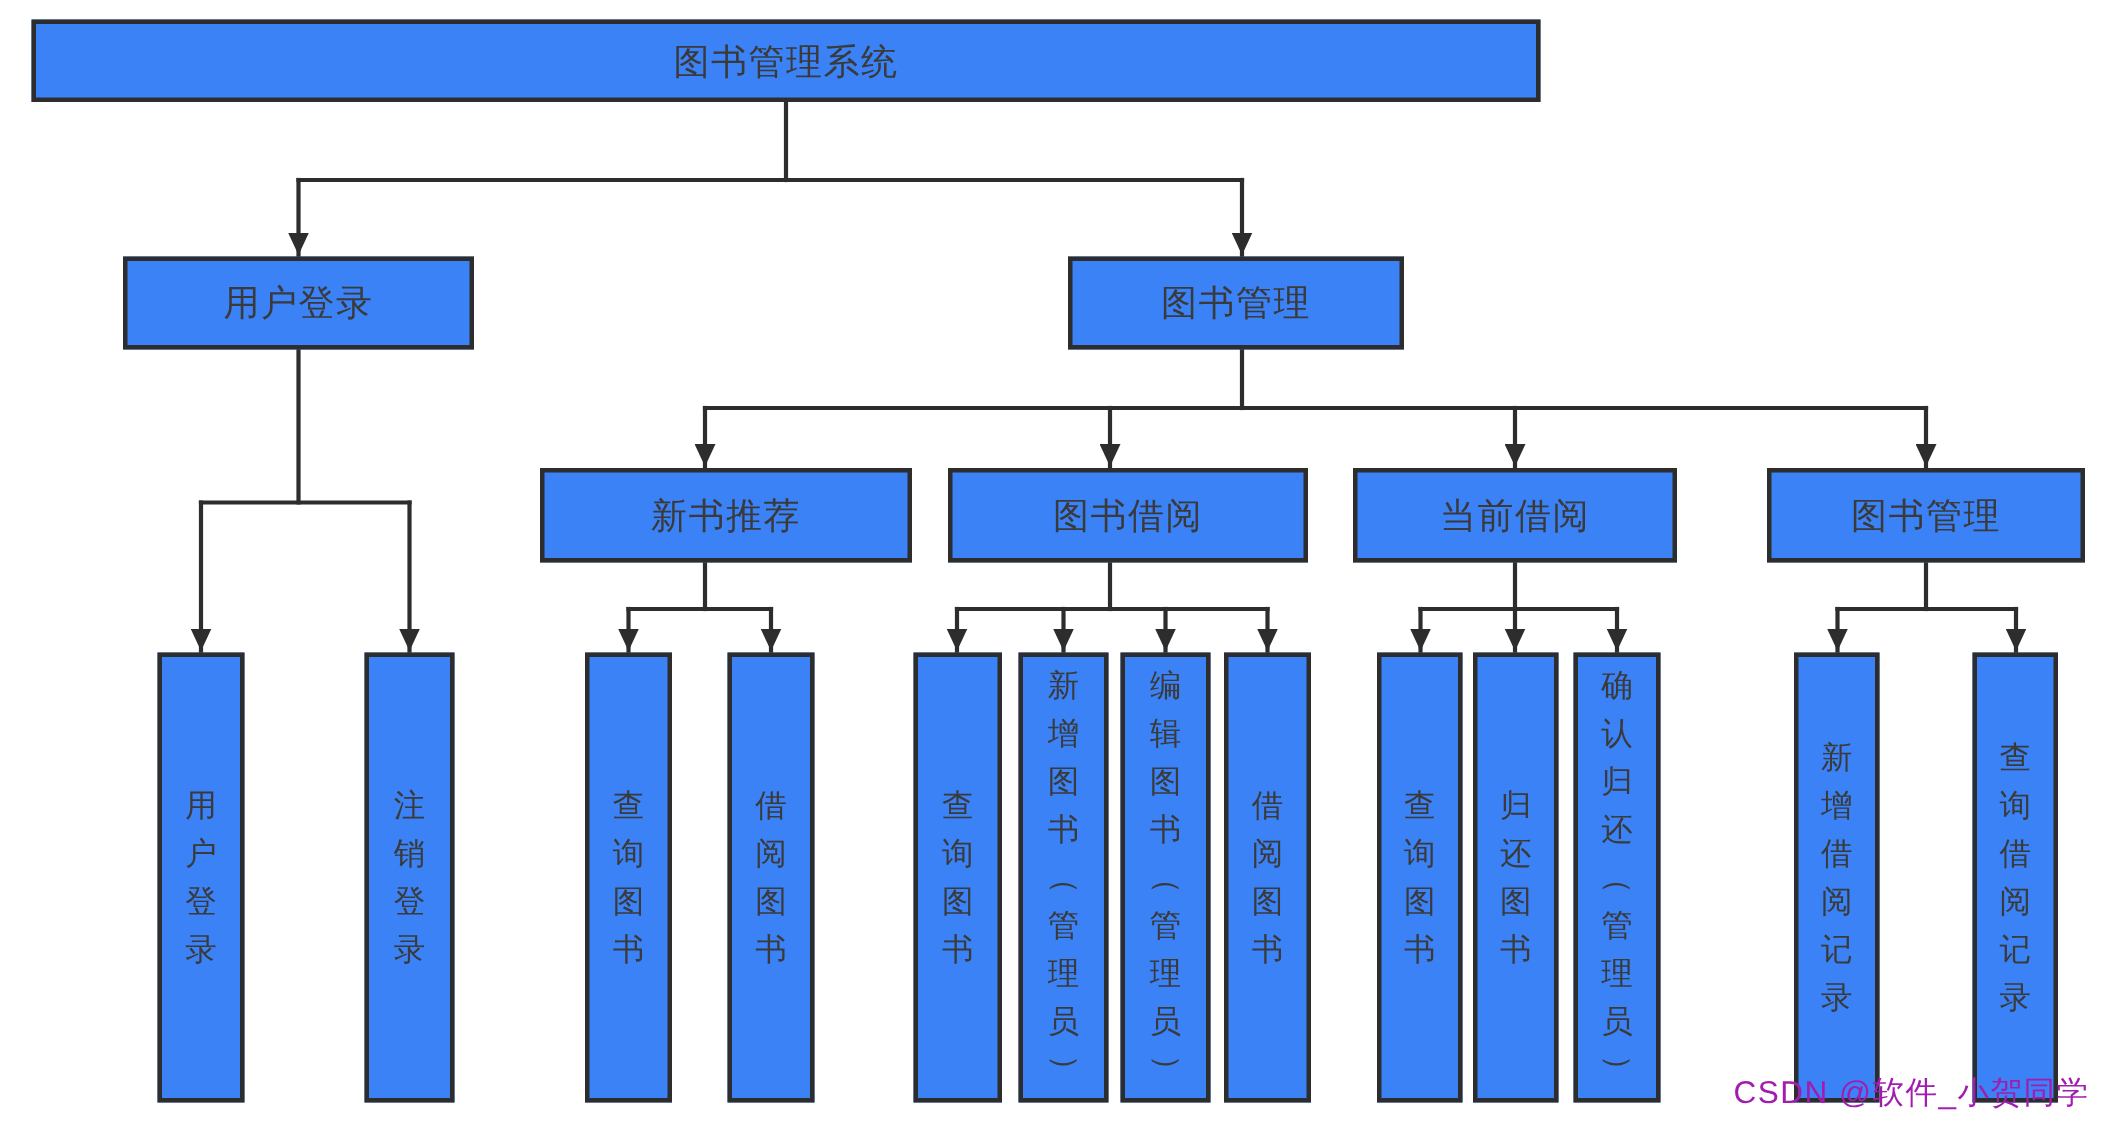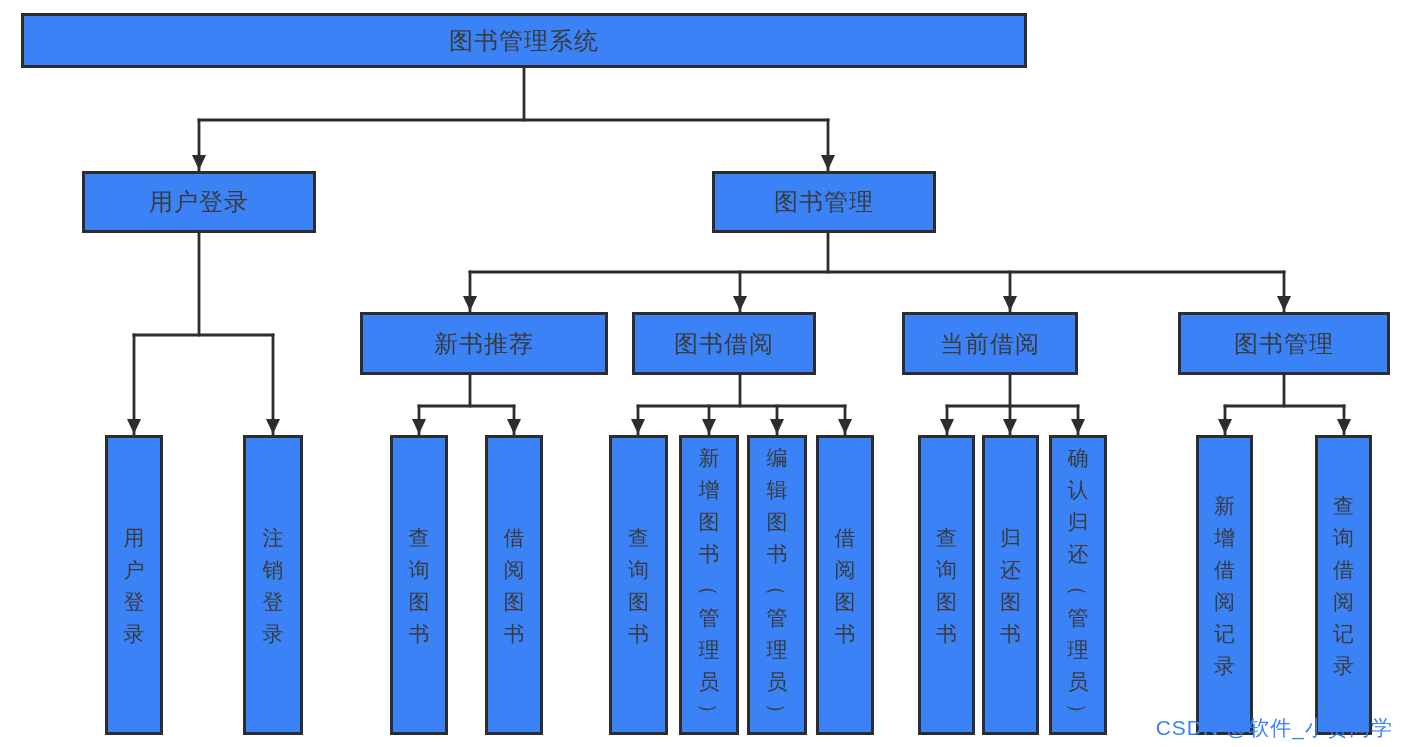--- a/index.html
+++ b/index.html
@@ -38,21 +38,21 @@
     width: 100%;
     height: 100%;
   }
   .vtext span { display: block; line-height: 1; }
   .vtext span.rot { transform: rotate(90deg); }
   .watermark {
     position: absolute;
     top: 714px;
     right: 12px;
     font-size: 21px;
-    color: #3b82f6;
+    color: #a21caf;
     letter-spacing: 1px;
     white-space: nowrap;
   }
 </style>
 </head>
 <body>
 
 <div class="canvas">
 
   <svg class="wires" viewBox="0 0 1405 747" xmlns="http://www.w3.org/2000/svg">
@@ -104,22 +104,22 @@
       <path d="M1344 406 V434" marker-end="url(#arrow)"></path>
     </g>
   </svg>
 
   <div class="box root" style="left:21px; top:13px; width:1006px; height:55px;">图书管理系统</div>
 
   <div class="box hbox" style="left:82px; top:171px; width:234px; height:62px;">用户登录</div>
   <div class="box hbox" style="left:712px; top:171px; width:224px; height:62px;">图书管理</div>
 
   <div class="box hbox" style="left:360px; top:312px; width:248px; height:63px;">新书推荐</div>
-  <div class="box hbox" style="left:632px; top:312px; width:184px; height:63px;">图书借阅</div>
-  <div class="box hbox" style="left:902px; top:312px; width:176px; height:63px;">当前借阅</div>
+  <div class="box hbox" style="left:632px; top:312px; width:240px; height:63px;">图书借阅</div>
+  <div class="box hbox" style="left:902px; top:312px; width:216px; height:63px;">当前借阅</div>
   <div class="box hbox" style="left:1178px; top:312px; width:212px; height:63px;">图书管理</div>
 
   <div class="box vbox" style="left:105px; top:435px; width:58px; height:300px;">
     <div class="vtext" style="gap: 11px;">
         <span>用</span>
         <span>户</span>
         <span>登</span>
         <span>录</span>
       </div>
   </div>

